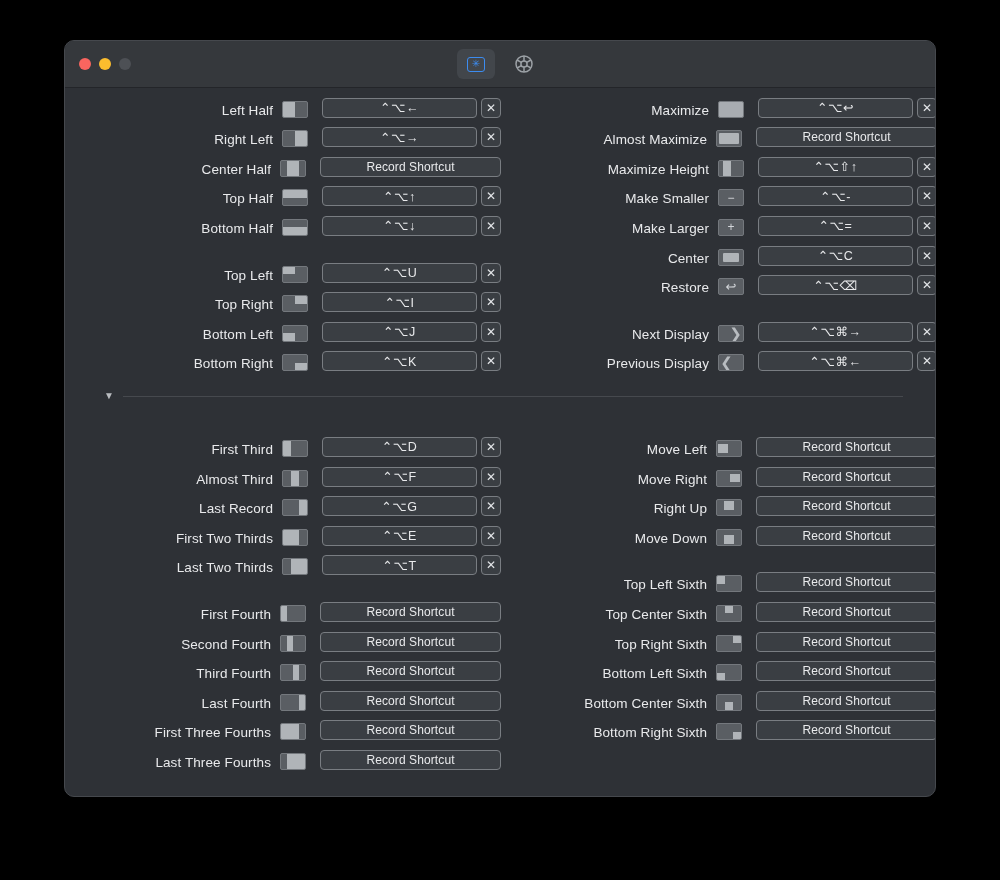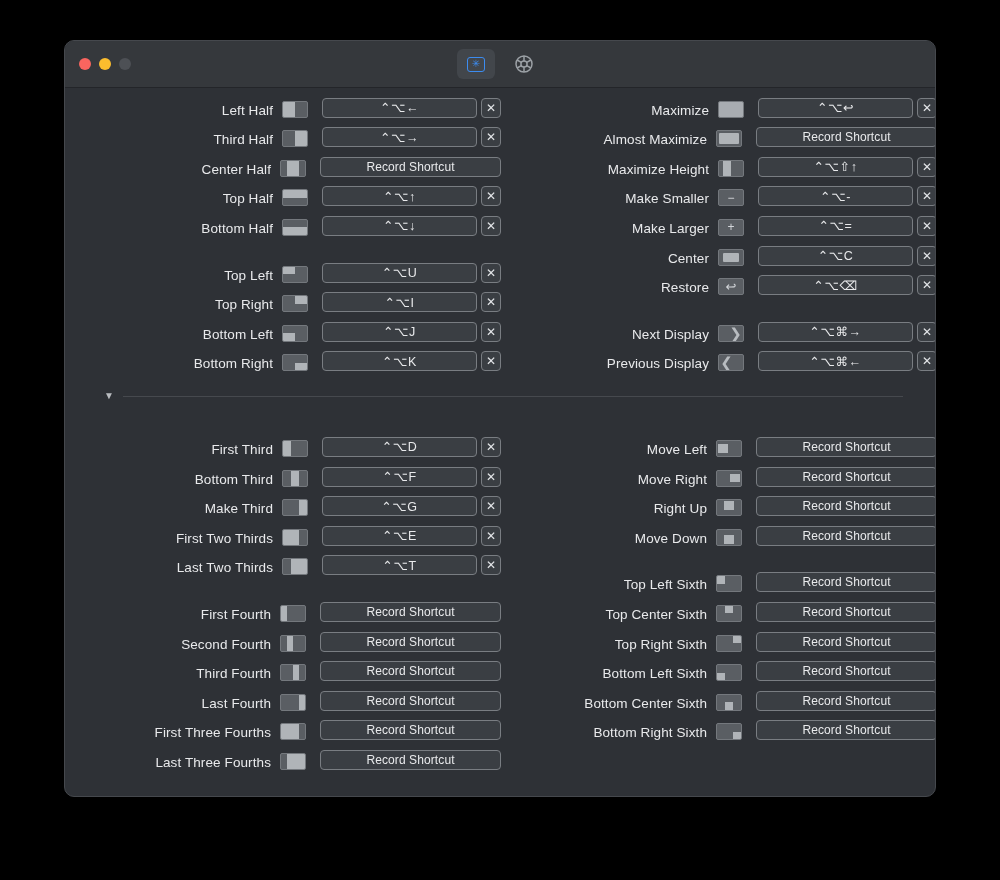--- a/index.html
+++ b/index.html
@@ -284,21 +284,21 @@
             <span class="row-label" style="width: 172px;">Left Half</span>
             <span class="thumb">
               <span class="hl" style="left: 0px; top: 0px; width: 50%; height: 100%;"></span>
             </span>
             <span class="shortcut-wrap norecord">
               <span class="sc-field">⌃⌥←</span>
               <span class="sc-clear">✕</span>
             </span>
           </div>
           <div class="row">
-            <span class="row-label" style="width: 172px;">Third Half</span>
+            <span class="row-label" style="width: 172px;">Right Left</span>
             <span class="thumb">
               <span class="hl" style="left: 50%; top: 0px; width: 50%; height: 100%;"></span>
             </span>
             <span class="shortcut-wrap norecord">
               <span class="sc-field">⌃⌥→</span>
               <span class="sc-clear">✕</span>
             </span>
           </div>
           <div class="row">
             <span class="row-label" style="width: 172px;">Center Half</span>
@@ -376,31 +376,31 @@
             <span class="row-label" style="width: 172px;">First Third</span>
             <span class="thumb">
               <span class="hl" style="left: 0px; top: 0px; width: 33.3333%; height: 100%;"></span>
             </span>
             <span class="shortcut-wrap norecord">
               <span class="sc-field">⌃⌥D</span>
               <span class="sc-clear">✕</span>
             </span>
           </div>
           <div class="row">
-            <span class="row-label" style="width: 172px;">Bottom Third</span>
+            <span class="row-label" style="width: 172px;">Almost Third</span>
             <span class="thumb">
               <span class="hl" style="left: 33.3333%; top: 0px; width: 33.3333%; height: 100%;"></span>
             </span>
             <span class="shortcut-wrap norecord">
               <span class="sc-field">⌃⌥F</span>
               <span class="sc-clear">✕</span>
             </span>
           </div>
           <div class="row">
-            <span class="row-label" style="width: 172px;">Make Third</span>
+            <span class="row-label" style="width: 172px;">Last Record</span>
             <span class="thumb">
               <span class="hl" style="left: 66.6667%; top: 0px; width: 33.3333%; height: 100%;"></span>
             </span>
             <span class="shortcut-wrap norecord">
               <span class="sc-field">⌃⌥G</span>
               <span class="sc-clear">✕</span>
             </span>
           </div>
           <div class="row">
             <span class="row-label" style="width: 172px;">First Two Thirds</span>

